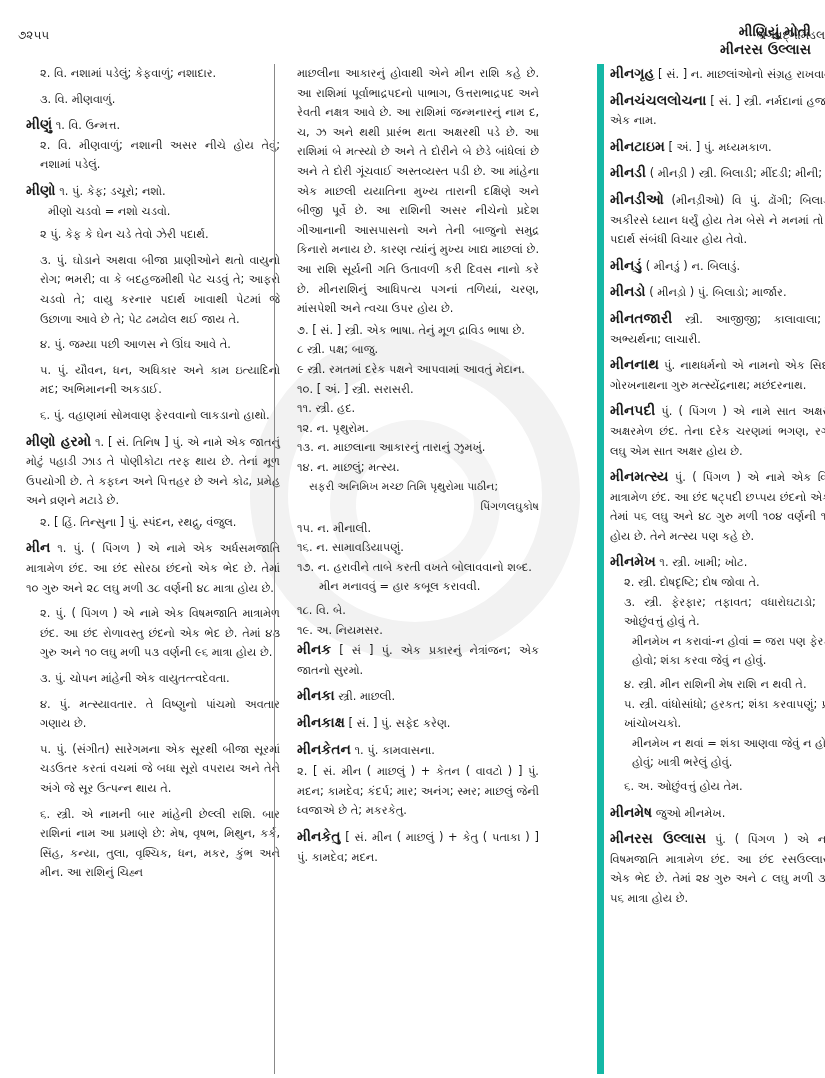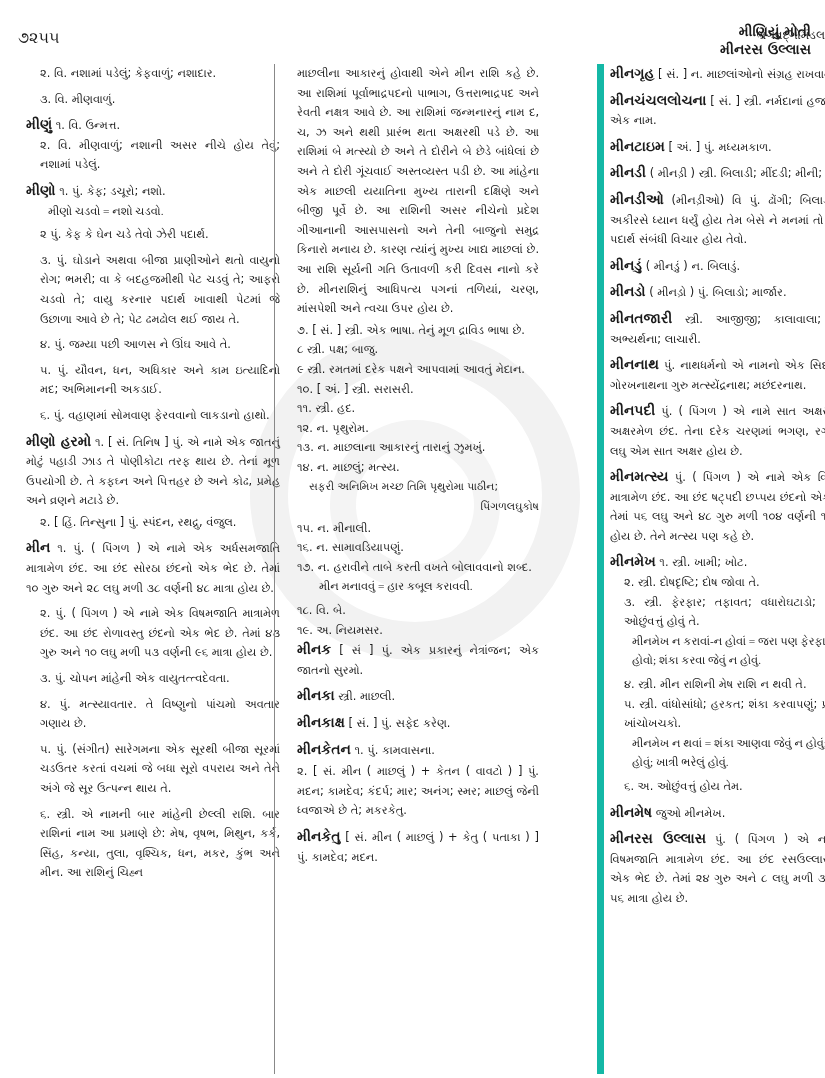--- a/index.html
+++ b/index.html
@@ -12,36 +12,36 @@
   .watermark {
     position: absolute; left: 250px; top: 330px; width: 330px; height: 330px;
     border-radius: 50%; border: 38px solid #f2f2f2; box-sizing: border-box;
     z-index: 0;
   }
   .watermark2 {
     position: absolute; left: 330px; top: 420px; width: 170px; height: 170px;
     border-radius: 50%; border: 26px solid #f4f4f4; box-sizing: border-box; z-index: 0;
   }
   .header { position: absolute; top: 0; left: 0; width: 825px; height: 62px; z-index: 1; }
-  .page-no { position: absolute; left: 18px; top: 28px; font-size: 16px; }
+  .page-no { position: absolute; left: 18px; top: 28px; font-size: 12px; }
   .book-title { position: absolute; left: 0; width: 825px; top: 28px; text-align: right; font-size: 12px; }
   .guide { position: absolute; right: 14px; top: 22px; text-align: right; font-weight: bold; font-size: 14px; line-height: 18px; }
   .cols { position: absolute; top: 64px; left: 0; width: 721px; height: 1010px; z-index: 1; }
   .col { position: absolute; top: 0; bottom: 0; font-size: 11.4px; line-height: 19.6px; }
   .col1 { left: 26px; width: 254px; }
   .col2 { left: 274px; width: 248px; border-left: 1px solid #888; padding-left: 16px; }
   .col2 .inner { padding-left: 6px; }
   .col3 { left: 577px; width: 262px; border-left: 7px solid #14b8a6; margin-left: 20px; }
   .col3 .inner { padding-left: 6px; }
   .entry { margin: 0 0 6px 0; text-align: justify; }
   .sub { margin: 0 0 6px 0; text-align: justify; }
   .sub.tight { margin-bottom: 0; }
   .hw { font-weight: bold; font-size: 14px; }
   .indent { padding-left: 14px; }
-  .idiom { padding-left: 22px; margin: 0 0 4px 0; font-family: Liberation Serif, serif; }
+  .idiom { padding-left: 22px; margin: 0 0 4px 0; }
   .verse { padding-left: 12px; font-size: 10.8px; margin: 0; }
   .cite { text-align: right; font-size: 11px; margin: 0 0 2px 0; }
 </style>
 </head>
 <body>
 
 <div class="watermark"></div>
 <div class="watermark2"></div>
 
 <div class="header">

